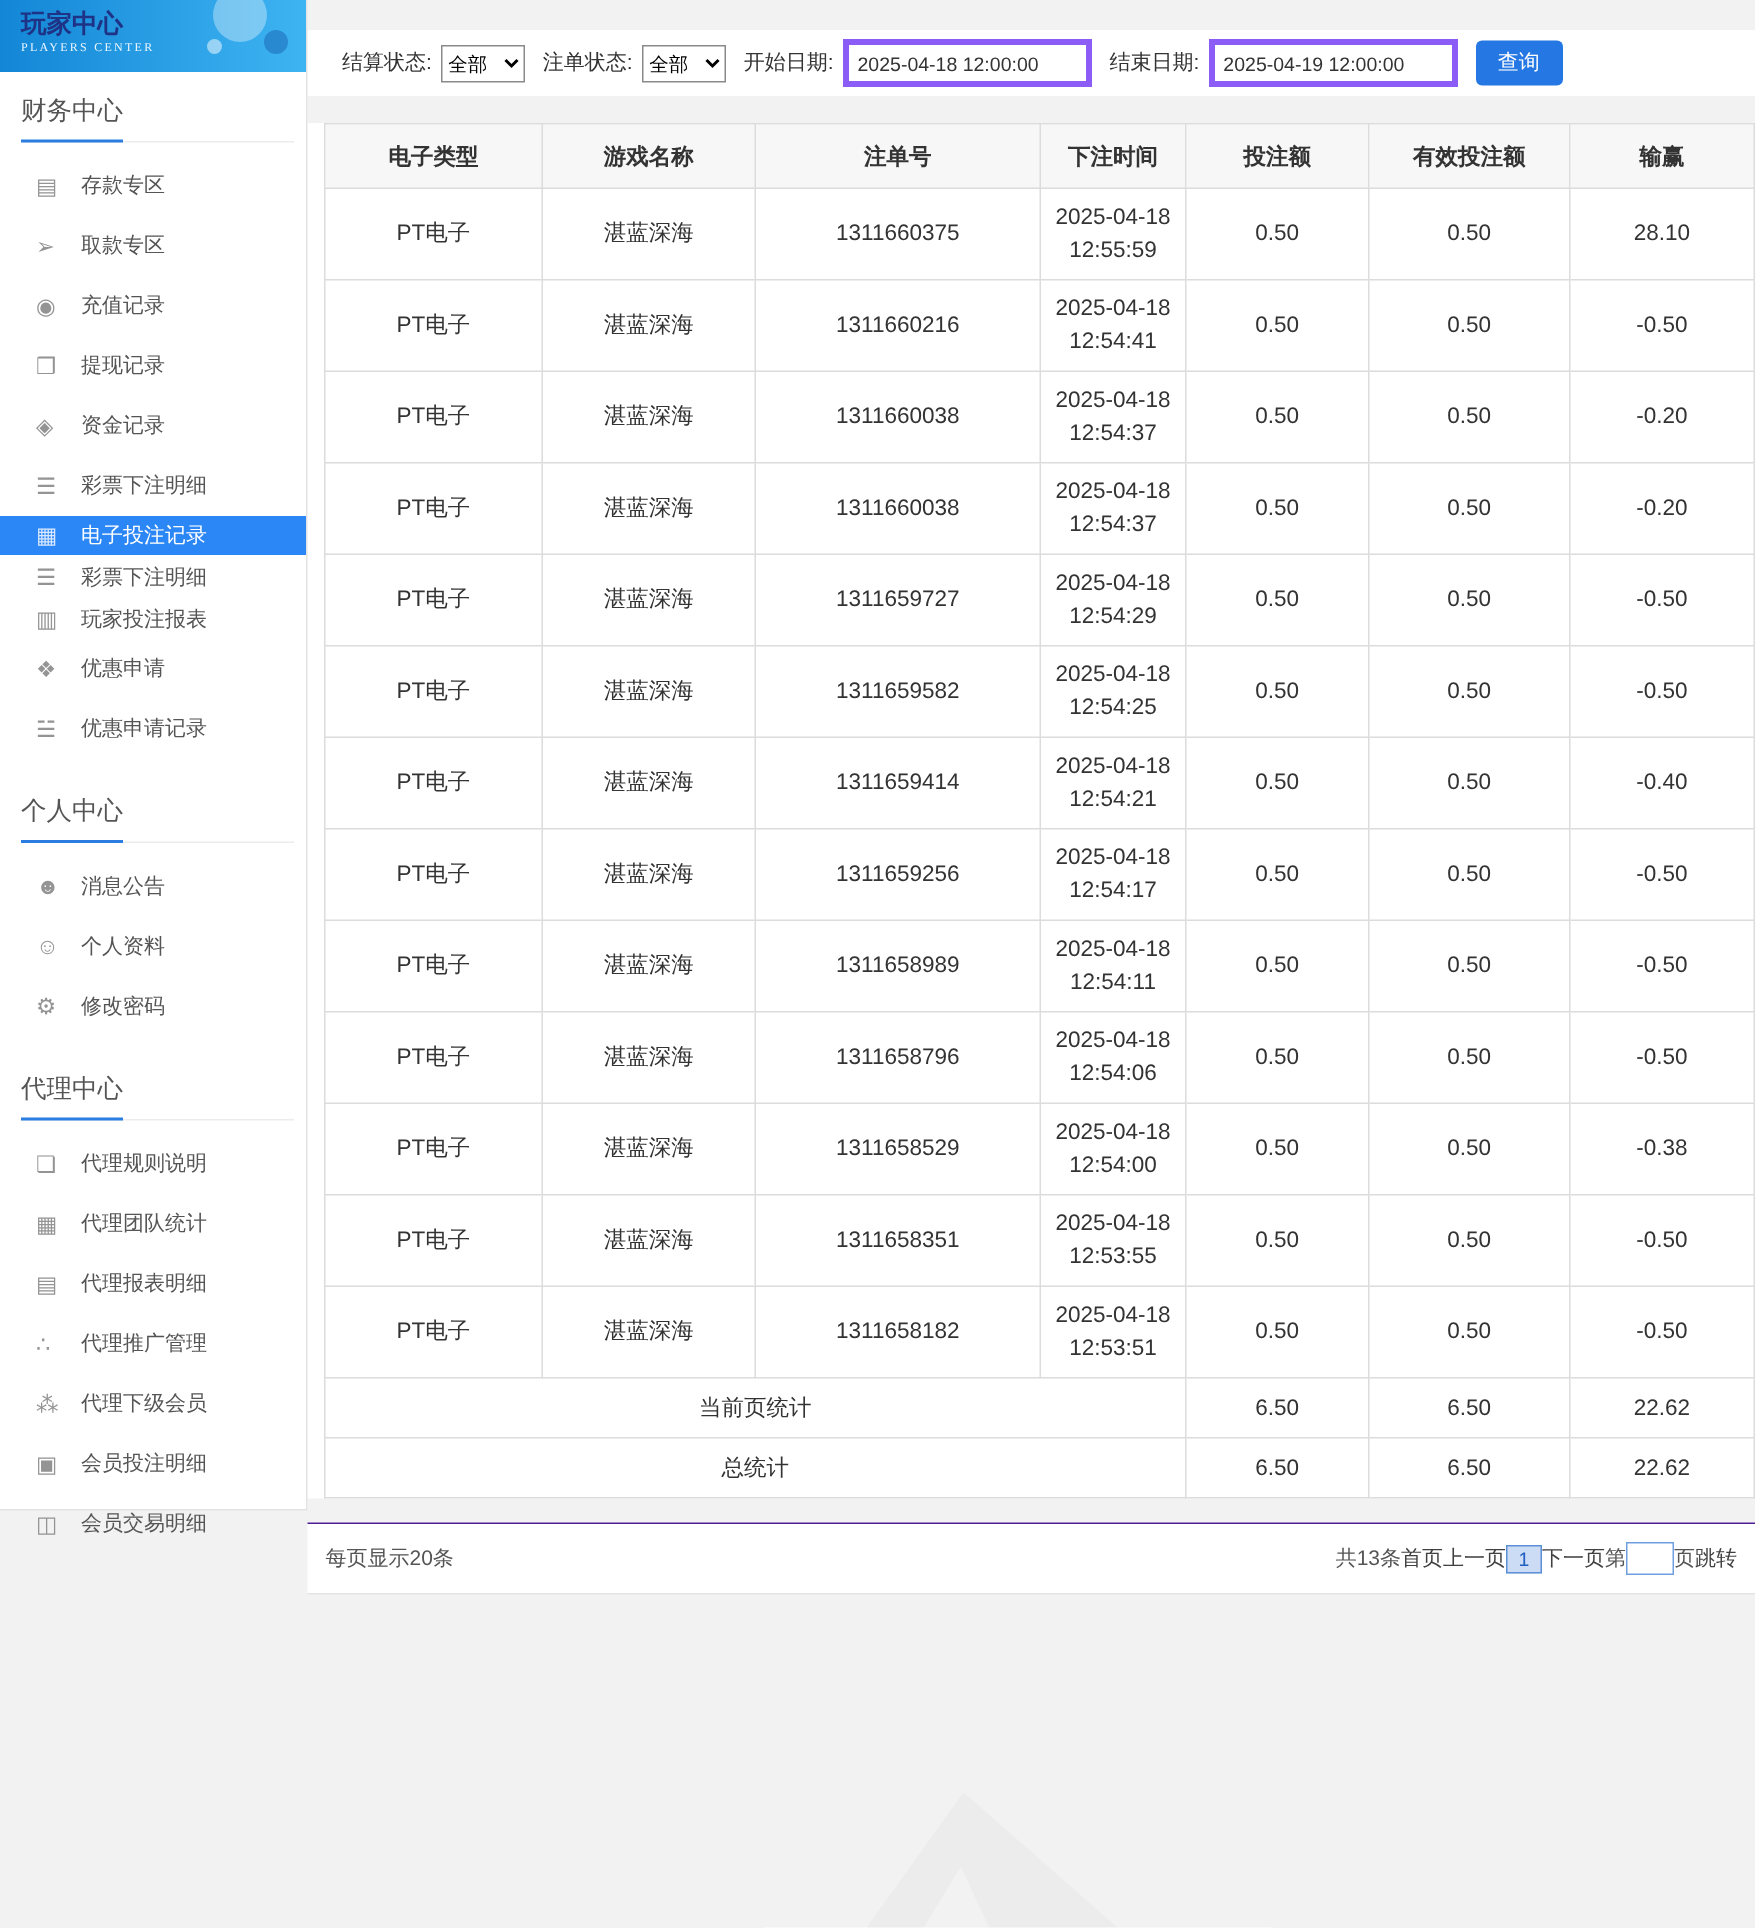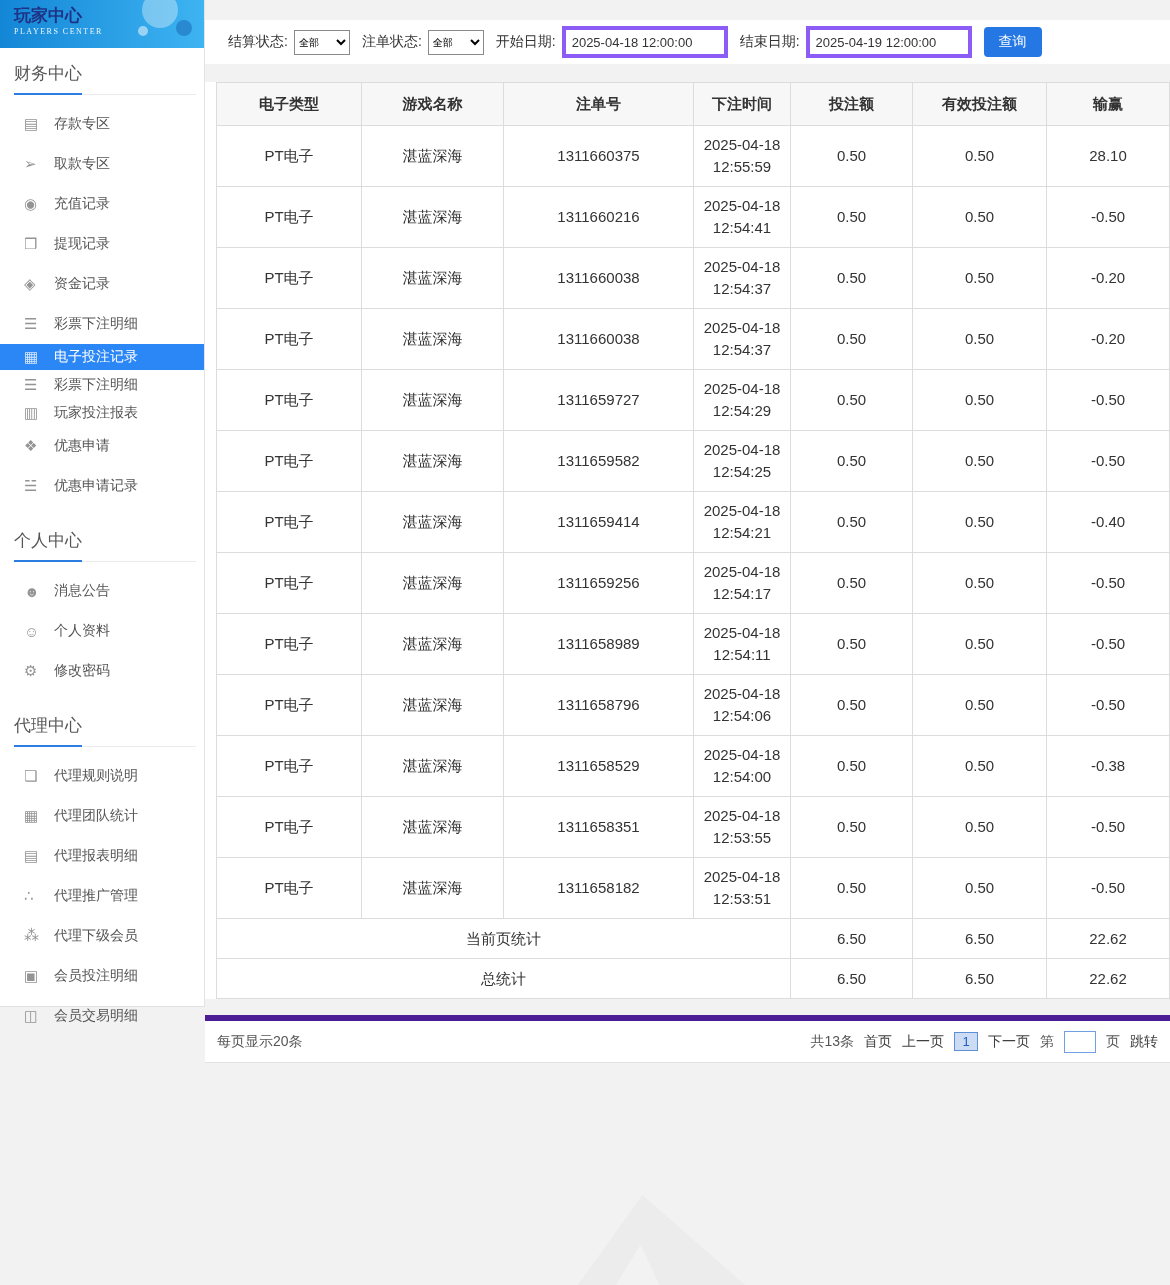--- a/index.html
+++ b/index.html
@@ -48,40 +48,40 @@
     padding:0 20px;font-size:14px;color:#333;cursor:pointer;
     font-family:inherit;
   }
   .pill.active{color:#e4393c;}
   .filter-bar{
     margin-top:20px;background:#fff;height:44px;display:flex;align-items:center;
     padding:0 12px;font-size:14px;color:#333;
   }
   .flabel{margin:0 6px 0 12px;}
   .flabel:first-child{margin-left:11px;text-align:right;}
-  .fselect{height:25px;border:1px solid #8a8a8a;font-size:10px;min-width:56px;background:#fff;font-family:inherit;}
+  .fselect{height:25px;border:1px solid #8a8a8a;font-size:13px;min-width:56px;background:#fff;font-family:inherit;}
   .date{height:24px;width:146px;border:4px solid #8b5cf6;padding:0 6px;font-size:13px;color:#333;font-family:inherit;}
   .search-btn{
     margin-left:12px;background:#2577e3;color:#fff;border:none;border-radius:4px;
     height:30px;padding:0 15px;font-size:14px;cursor:pointer;font-family:inherit;
   }
   
   .table-wrap{margin-top:18px;background:#fff;padding-left:11px;}
   table{border-collapse:collapse;width:953px;table-layout:fixed;background:#fff;padding-left:12px;}
   th,td{border:1px solid #dcdcdc;text-align:center;color:#333;overflow:hidden;}
   th{height:40px;background:#f7f7f7;font-size:15px;font-weight:bold;}
   td{height:60px;font-size:15px;padding:0 4px;line-height:1.45;}
   tr.summary td{height:39px;}
   
   .pagination{
-    margin-top:16px;background:#fff;border-top:6px solid #4c1d95;border-bottom:1px solid #e2e2e2;
+    margin-top:16px;background:#fff;border-top:1px solid #4c1d95;border-bottom:1px solid #e2e2e2;
     height:48px;display:flex;align-items:center;justify-content:space-between;
     padding:0 12px;font-size:14px;color:#555;box-sizing:border-box;
   }
-  .pag-right{display:flex;align-items:center;gap:10px;}
+  .pag-right{display:flex;align-items:center;}
   .pag-link{color:#404040;cursor:pointer;text-decoration:none;}
   .pag-current{
     min-width:12px;text-align:center;padding:1px 5px;background:#cddcf5;
     border:1px solid #5b8fd6;color:#1f5fc0;font-size:13px;cursor:pointer;
   }
   .page-input{width:26px;height:18px;border:1px solid #6f9fe0;font-size:13px;}
   
   .watermark{
     position:absolute;left:555px;top:1195px;width:190px;height:90px;
     background:#e7e7e7;opacity:.6;

